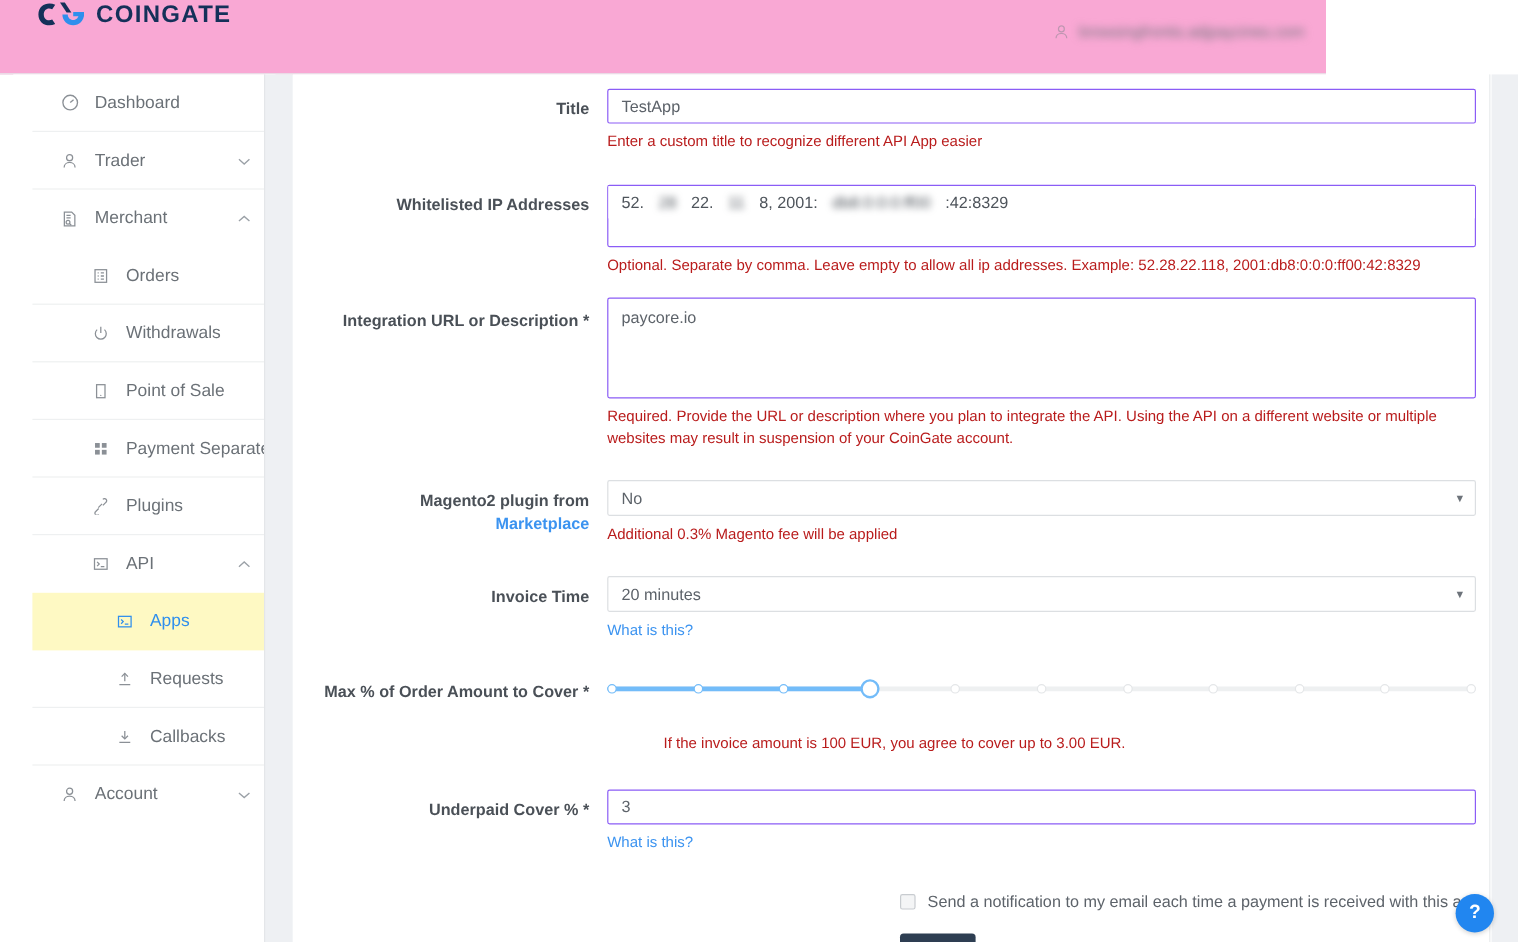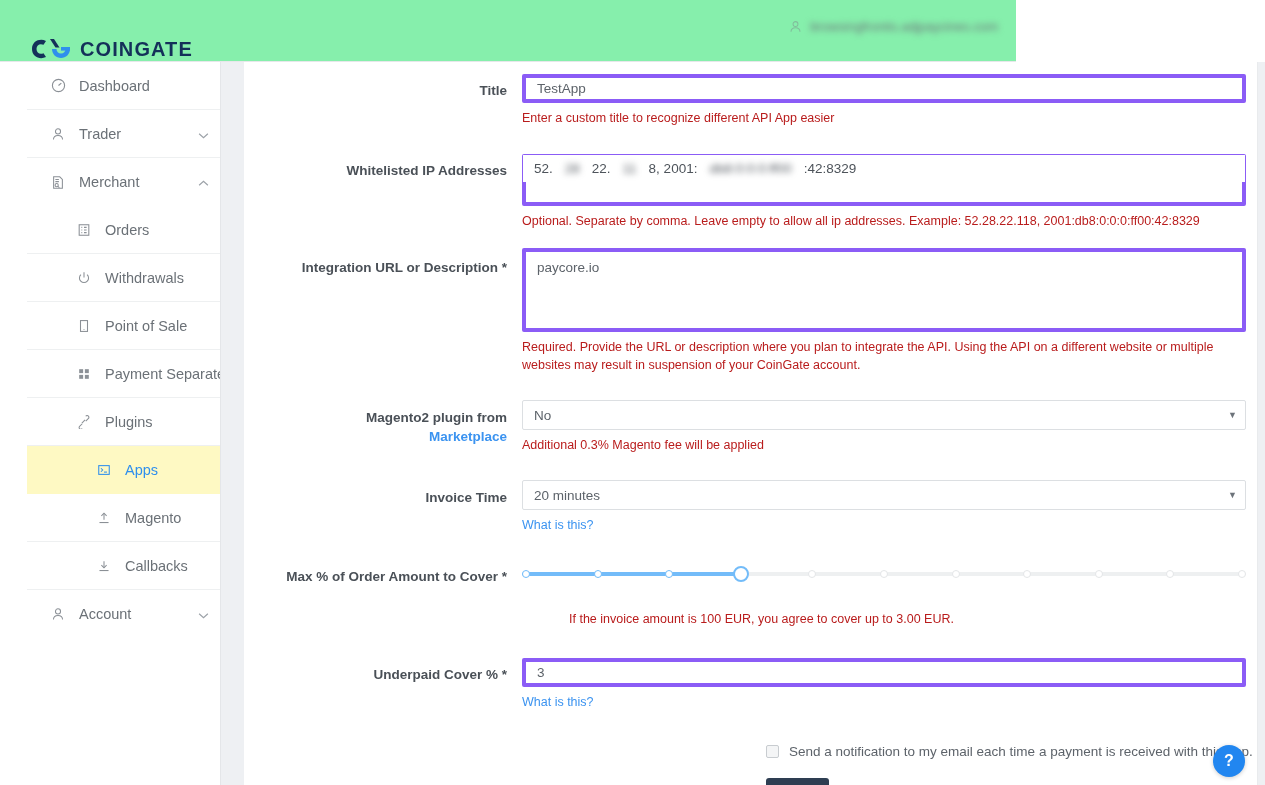--- a/index.html
+++ b/index.html
@@ -7,24 +7,24 @@
     width: 1265px; height: 785px;
     overflow: hidden;
     font-family: "Liberation Sans", sans-serif;
     background: #ffffff;
     color: #555b62;
   }
 
   
   .header {
     position: absolute; top: 0; left: 0;
-    width: 1016px; height: 62px;
-    background: #86efac;
+    width: 1105px; height: 62px;
+    background: #f9a8d4;
     border-bottom: 1px solid #e6e8ea;
-    display: flex; align-items: flex-end;
+    display: flex; align-items: flex-start;
   }
   .logo-wrap {
     margin-left: 30px;
     display: flex; align-items: center; gap: 8px;
   }
   .logo-mark { display: block; }
   .logo-text {
     font-size: 20px; font-weight: bold; letter-spacing: 1.1px;
     color: #143059;
   }
@@ -92,21 +92,21 @@
     width: 24px; height: 723px;
     background: #eef0f3;
   }
   .scroll-gutter::after{
     content:""; position:absolute; left:0; top:0; width:1px; height:100%;
     background:#e4e6e9;
   }
 
   
   .content {
-    position: absolute; top: 62px; left: 260px;
+    position: absolute; top: 62px; left: 244px;
     width: 998px; height: 723px;
     background: #ffffff;
     border-right: 1px solid #e9ebed;
     overflow: hidden;
   }
   .right-gutter {
     position: absolute; top: 62px; left: 1243px;
     width: 22px; height: 723px;
     background: #eef0f3;
   }
@@ -127,21 +127,21 @@
     display: block;
     color: #3b93f0; font-weight: bold;
     cursor: pointer;
   }
   .fieldzone { position: absolute; left: 262px; width: 724px; }
 
   input.txt, textarea.txt {
     display: block; width: 724px;
     font-family: "Liberation Sans", sans-serif;
     font-size: 13.5px; color: #5d636a;
-    border: 4px solid #8b5cf6;
+    border: 1px solid #8b5cf6;
     border-radius: 2px;
     background: #fff;
     padding: 8px 11px;
     outline: none;
   }
   input.txt { height: 29px; padding-top: 5px; padding-bottom: 5px; }
   textarea.txt { resize: none; }
   .blurred-val {
     position: absolute;
     left: 1px; top: 1px;
@@ -370,41 +370,56 @@
     <span class="nav-icon">
       <svg width="14" height="14" viewBox="0 0 16 16" fill="none" stroke="currentColor" stroke-width="1.2">
         <path d="M6 10 L3.2 12.8a2 2 0 1 0 2.8 2.8"></path>
           <path d="M10 6 L12.8 3.2a2 2 0 1 0-2.8-2.8" transform="translate(0 1)"></path>
         <path d="M5.6 9.2 L9.2 5.6"></path>
       </svg>
     </span>
     <span class="nav-label">Plugins</span>
   </div>
 
-
-  <div class="nav-item sub active" style="padding-left:68px;">
+  <div class="nav-item sub group-open">
     <span class="nav-icon">
       <svg width="14" height="14" viewBox="0 0 16 16" fill="none" stroke="currentColor" stroke-width="1.2">
         <rect x="2" y="3" width="12" height="10"></rect>
           <path d="M4.5 6 L6.5 8 L4.5 10"></path>
           <path d="M8 10.4h3.4"></path>
       </svg>
     </span>
+    <span class="nav-label">API</span>
+    <span class="nav-caret">
+      <svg width="11" height="7" viewBox="0 0 12 8" fill="none" stroke="currentColor" stroke-width="1.3">
+          <path d="M1 6 L6 1.5 L11 6"></path>
+        </svg>
+    </span>
+  </div>
+
+  <div class="nav-item sub active" style="padding-left:68px;">
+    <span class="nav-icon">
+      <svg width="14" height="14" viewBox="0 0 16 16" fill="none" stroke="currentColor" stroke-width="1.2">
+        <rect x="2" y="3" width="12" height="10"></rect>
+          <path d="M4.5 6 L6.5 8 L4.5 10"></path>
+          <path d="M8 10.4h3.4"></path>
+      </svg>
+    </span>
     <span class="nav-label">Apps</span>
   </div>
 
   <div class="nav-item sub" style="padding-left:68px;">
     <span class="nav-icon">
       <svg width="14" height="14" viewBox="0 0 16 16" fill="none" stroke="currentColor" stroke-width="1.2">
         <path d="M8 10V2.5"></path>
           <path d="M5 5.5 L8 2.5 L11 5.5"></path>
           <path d="M2.8 13.2h10.4"></path>
       </svg>
     </span>
-    <span class="nav-label">Magento</span>
+    <span class="nav-label">Requests</span>
   </div>
 
   <div class="nav-item sub" style="padding-left:68px;">
     <span class="nav-icon">
       <svg width="14" height="14" viewBox="0 0 16 16" fill="none" stroke="currentColor" stroke-width="1.2">
         <path d="M8 2.5V10"></path>
           <path d="M5 7 L8 10 L11 7"></path>
           <path d="M2.8 13.2h10.4"></path>
       </svg>
     </span>

